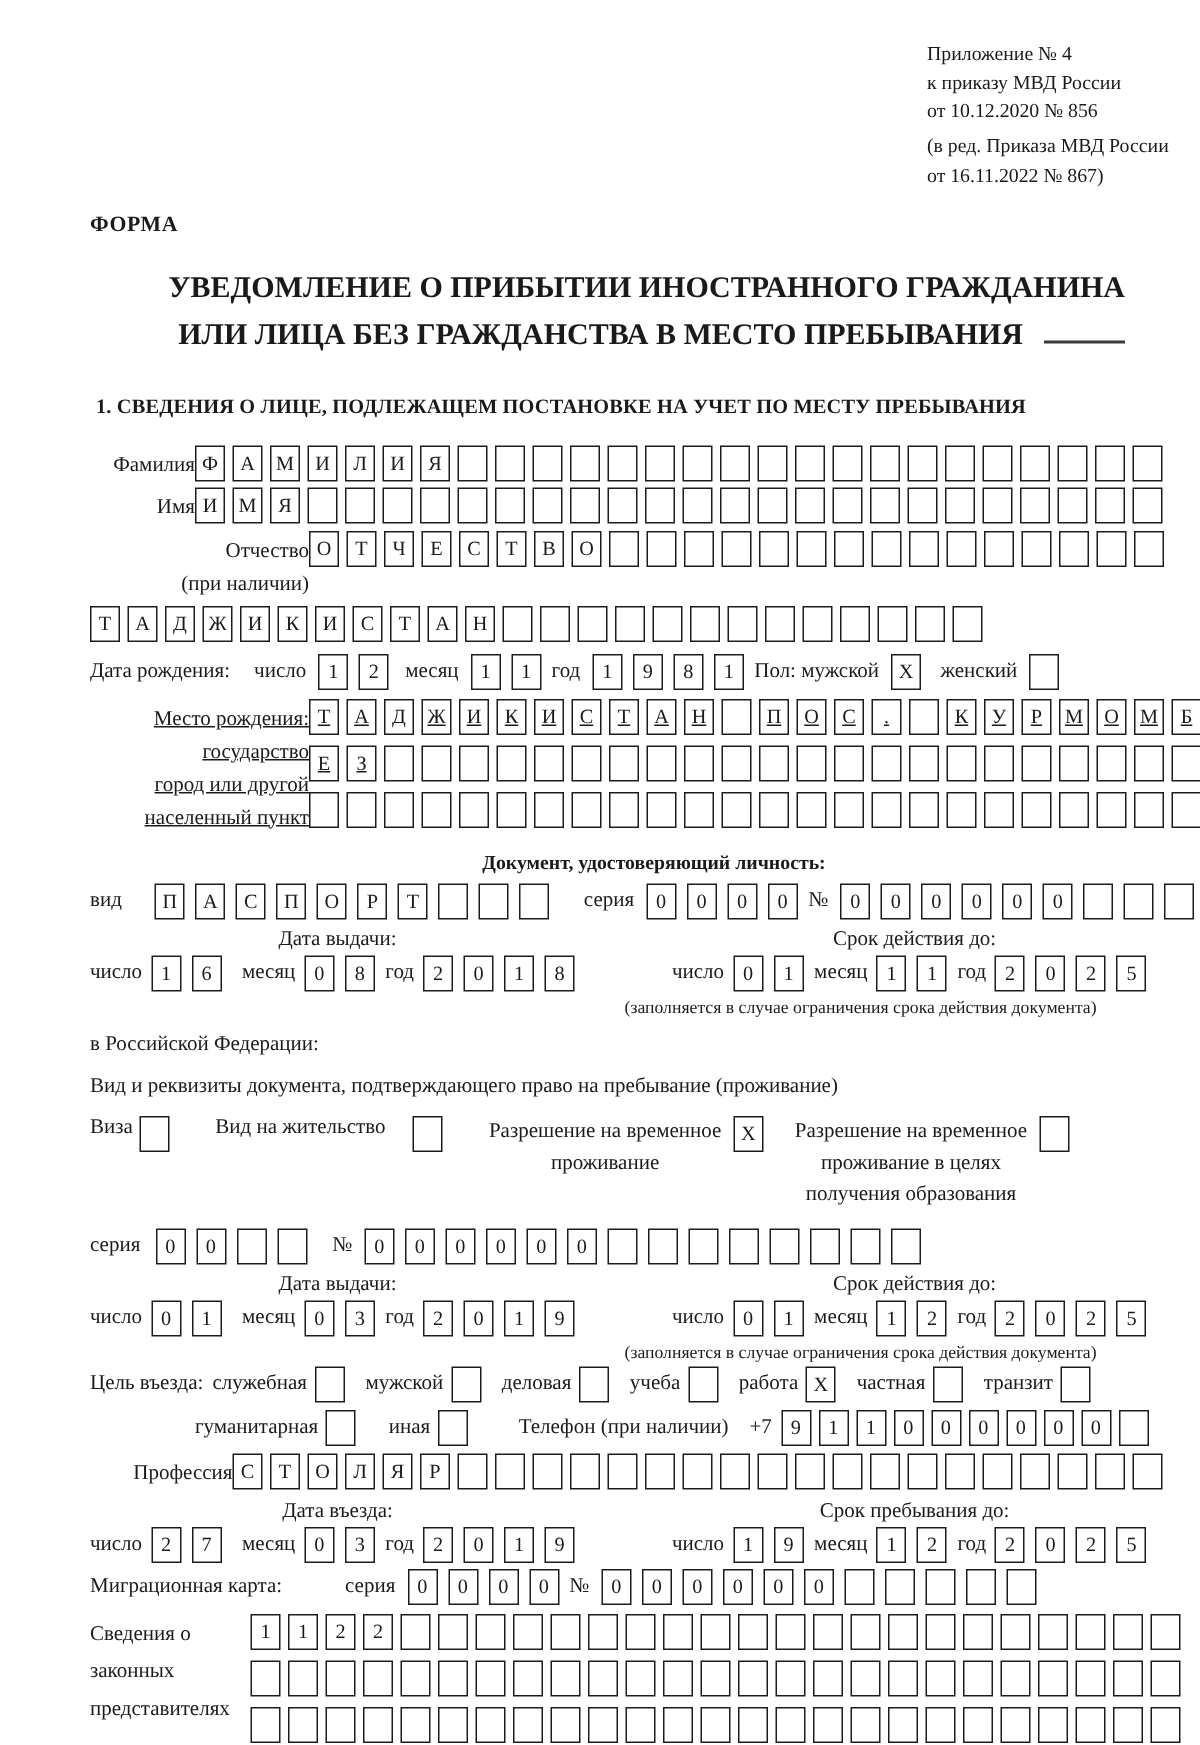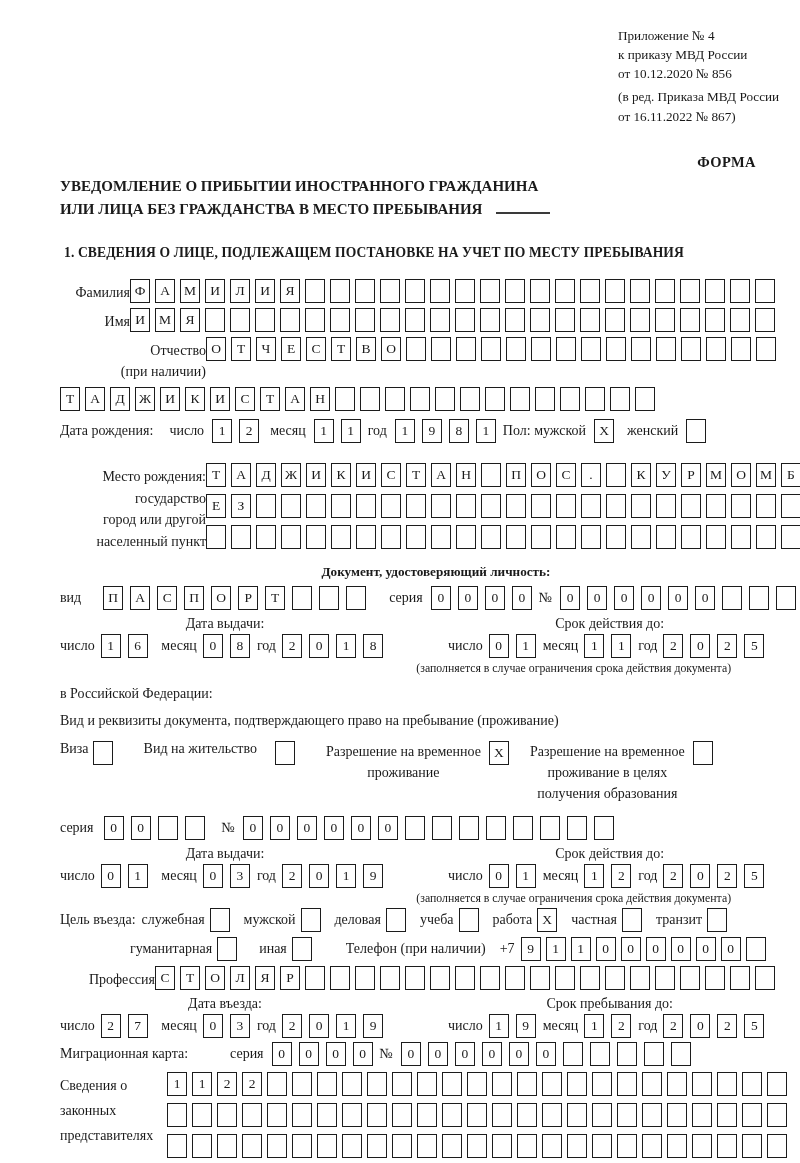--- a/index.html
+++ b/index.html
@@ -6,23 +6,23 @@
   html,body { background:#ffffff; }
   body {
     width: 800px; height: 1163px; overflow: hidden;
     font-family: "Liberation Serif", "DejaVu Serif", serif;
     color: #1a1a1a; font-size: 14px;
   }
   .page { width: 800px; height: 1163px; padding: 26px 8px 0 60px; position: relative; }
 
   .appendix { margin-left: 558px; font-size: 13.2px; line-height: 1.45; }
   .appendix .ed { margin-top: 4px; }
-  .forma { text-align: right; padding-right: 36px; font-weight: bold; font-size: 14.5px; margin-top: 28px; letter-spacing: .4px; }
-
-  .title { width: 690px; text-align: left; font-weight: bold; font-size: 15px; line-height: 1.55; margin-top: 4px; }
+  .forma { text-align: left; padding-right: 36px; font-weight: bold; font-size: 14.5px; margin-top: 16px; letter-spacing: .4px; }
+
+  .title { width: 690px; text-align: right; font-weight: bold; font-size: 20px; line-height: 1.55; margin-top: 18px; }
   .blank-line { display:inline-block; width: 54px; border-bottom: 2.2px solid #3a3a3a; margin-left: 14px; }
 
   .sec1 { font-weight: bold; font-size: 13.6px; margin-top: 24px; margin-left: 4px; letter-spacing: .1px; }
 
   .rows { margin-top: 18px; }
   .frow { display: flex; align-items: flex-start; margin-bottom: 4px; }
   .lab { padding-top: 3px; line-height: 1.55; flex: 0 0 auto; text-align: right; }
   .w70  { width: 70px; }
   .w146 { width: 146px; }
   .w119 { width: 119px; }
@@ -251,21 +251,21 @@
       <span class="t">Пол: мужской</span>
       <span class="cells">
           <span class="cell">X</span>
         </span>
       <span class="t" style="margin-left:8px;">женский</span>
       <span class="cells">
           <span class="cell"></span>
         </span>
     </div>
 
-    <div class="frow" style="margin-top:20px;">
+    <div class="frow" style="margin-top:6px;text-decoration:underline;">
       <span class="lab w146">
         <span>Место рождения:</span><br>
         <span>государство</span><br>
         <span>город или другой</span><br>
         <span>населенный пункт</span>
       </span>
       <span class="stack">
         <span class="cells">
             <span class="cell">Т</span>
             <span class="cell">А</span>

